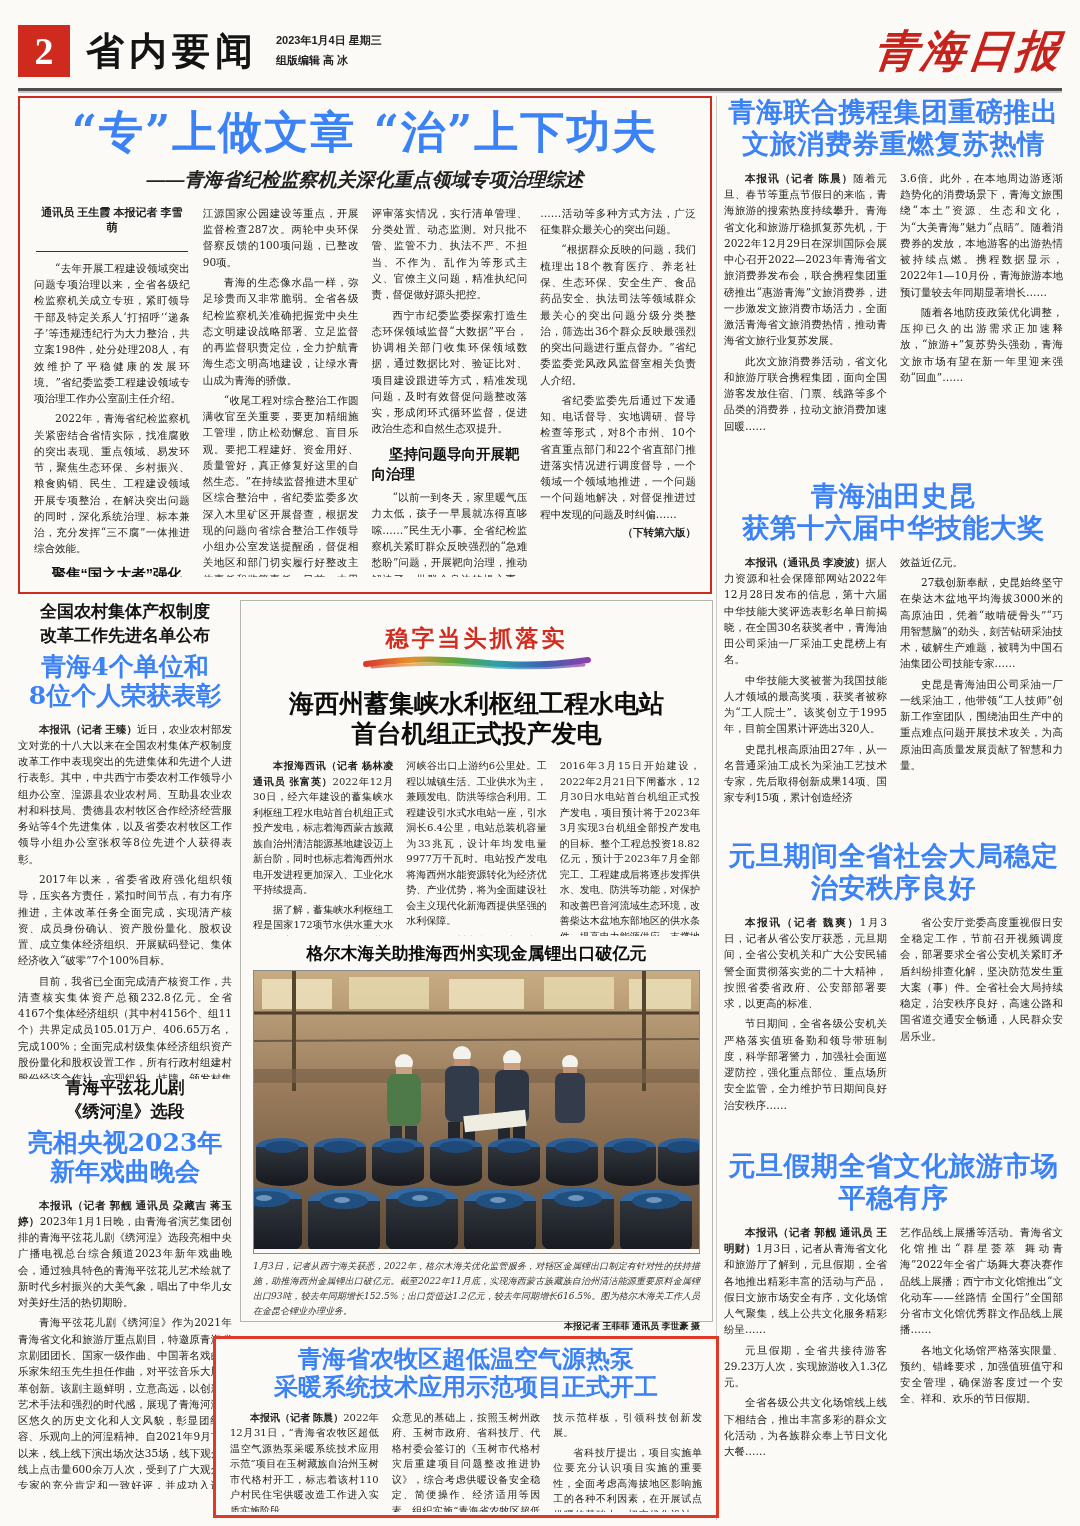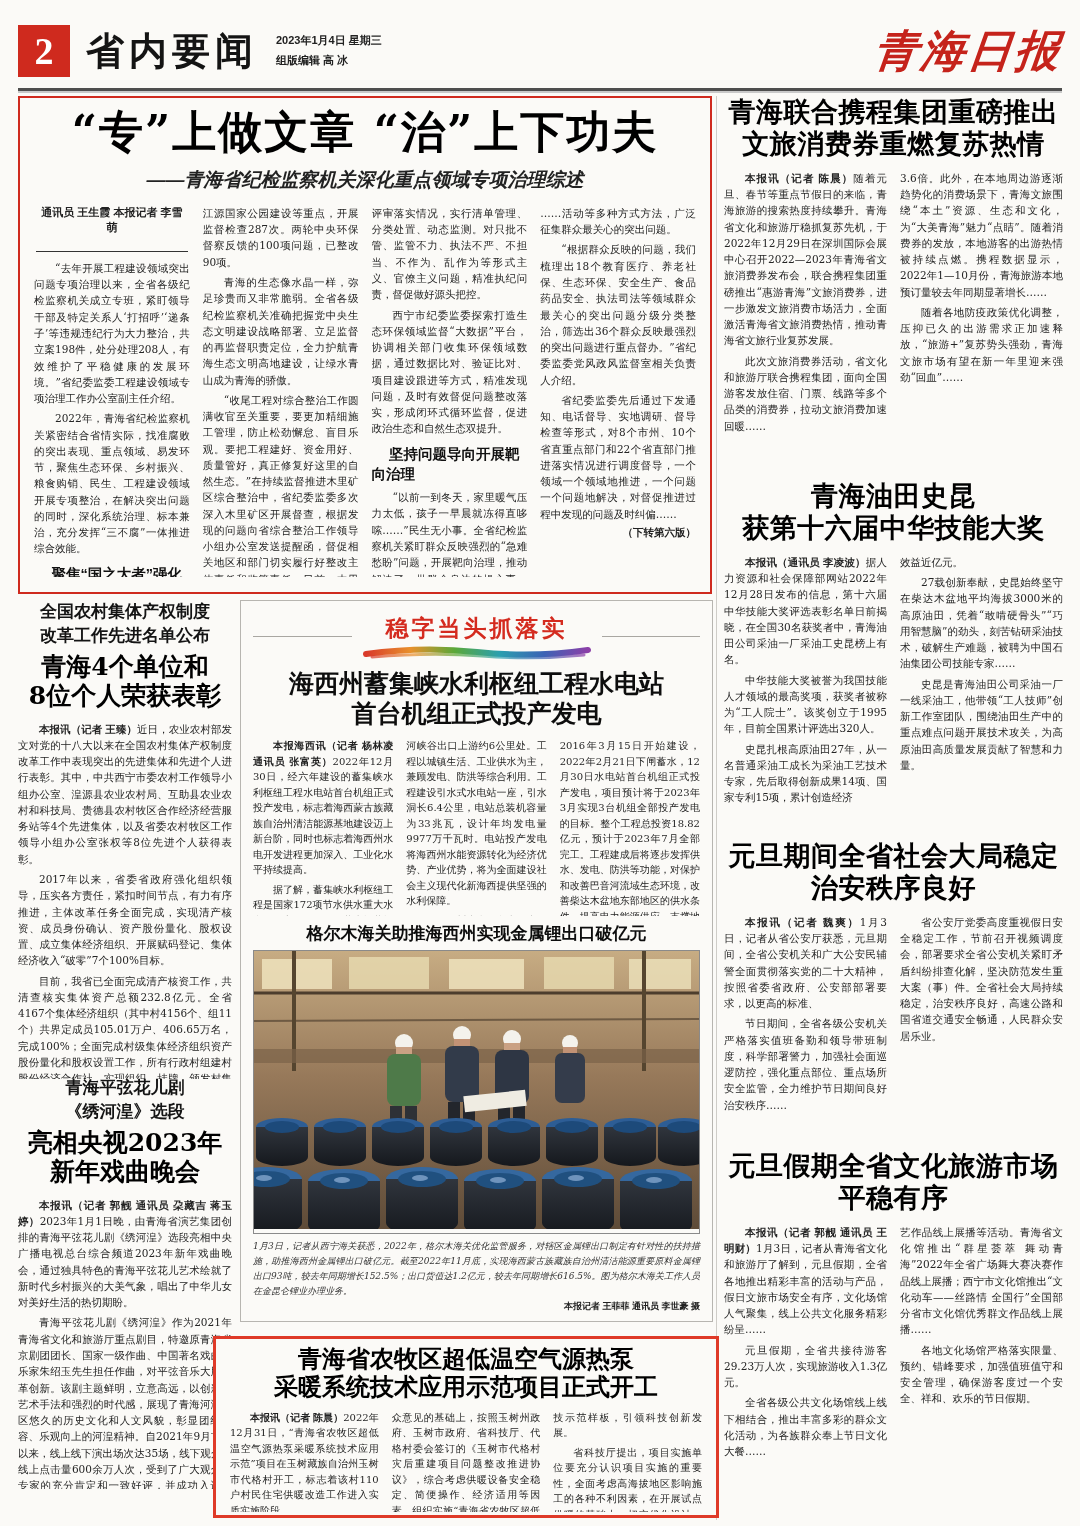--- a/index.html
+++ b/index.html
@@ -21,42 +21,42 @@
   
   .p{font-size:10.5px;line-height:1.55;text-align:justify;margin:0 0 4px;text-indent:2em;color:#242424;}
   .p.noindent{text-indent:0;}
   .p b{font-family:"Liberation Sans",sans-serif;}
   .colsub{font-size:14.5px;font-weight:900;font-family:"Liberation Sans","DejaVu Sans",sans-serif;
           line-height:1.4;margin:7px 0 5px;text-indent:1.2em;color:#111;}
   .cols{display:flex;gap:13px;overflow:hidden;}
   .col{flex:1;min-width:0;overflow:hidden;}
   .byline{font-weight:900;font-size:11px;text-align:center;border-bottom:1.5px solid #333;
           padding-bottom:16px;margin:0 2px 8px;font-family:"Liberation Sans",sans-serif;}
-  .h-serif{font-family:"DejaVu Serif","Liberation Serif",serif;font-weight:900;text-align:center;color:#000000;line-height:1.18;}
+  .h-serif{font-family:"DejaVu Serif","Liberation Serif",serif;font-weight:900;text-align:center;color:#3b82f6;line-height:1.18;}
   .h-sans{font-family:"Liberation Sans","DejaVu Sans",sans-serif;font-weight:900;text-align:center;color:#0d0d0d;line-height:1.2;}
   .kicker{font-family:"Liberation Sans",sans-serif;font-weight:900;font-size:17px;text-align:center;line-height:1.4;color:#141414;}
   .continued{font-weight:900;font-size:10.5px;text-align:right;margin-top:4px;}
   
   .lead{position:absolute;left:18px;top:96px;width:694px;height:498px;border:2px solid #cf2a1e;
         box-sizing:border-box;padding:8px 14px;background:#fbfaf7;}
   .lead-h{font-size:44px;letter-spacing:2px;}
   .lead-sub{font-size:19px;font-weight:900;text-align:center;margin-top:9px;font-family:"Liberation Sans",sans-serif;font-style:italic;}
   .lead-cols{margin-top:12px;height:372px;}
   
   .r-art{position:absolute;left:724px;width:339px;box-sizing:border-box;}
   .r-h{font-size:27px;letter-spacing:0.5px;}
   .r-body{margin-top:10px;}
   
   .l-art{position:absolute;left:18px;width:214px;}
   .l-h{font-size:25px;margin-top:4px;}
   .l-body{margin-top:10px;overflow:hidden;}
   
   .center-box{position:absolute;left:240px;top:600px;width:473px;height:722px;border:1px solid #b7b5b0;
               box-sizing:border-box;padding:10px 12px;background:#fbfaf7;}
-  .banner-row{display:flex;align-items:center;gap:10px;margin-top:2px;}
+  .banner-row{display:flex;align-items:center;gap:10px;margin-top:2px;flex-direction:column;}
   .banner-row .line{flex:1;height:1px;background:#a9a7a2;}
   .banner-mid{display:flex;flex-direction:column;align-items:center;}
   .banner-text{color:#d42b1f;font-size:23px;font-weight:900;letter-spacing:3px;
                font-family:"DejaVu Serif",serif;}
   .center-h{font-size:25px;margin-top:8px;}
   .center-cols{margin-top:10px;height:178px;}
   .center-cols .p{font-size:10px;}
   .photo-title{font-size:17px;margin-top:8px;}
   .photo-wrap{margin-top:6px;border:1px solid #8a8a8a;}
   .caption{font-size:9px;line-height:1.65;text-align:justify;margin-top:5px;color:#333;font-style:italic;}

